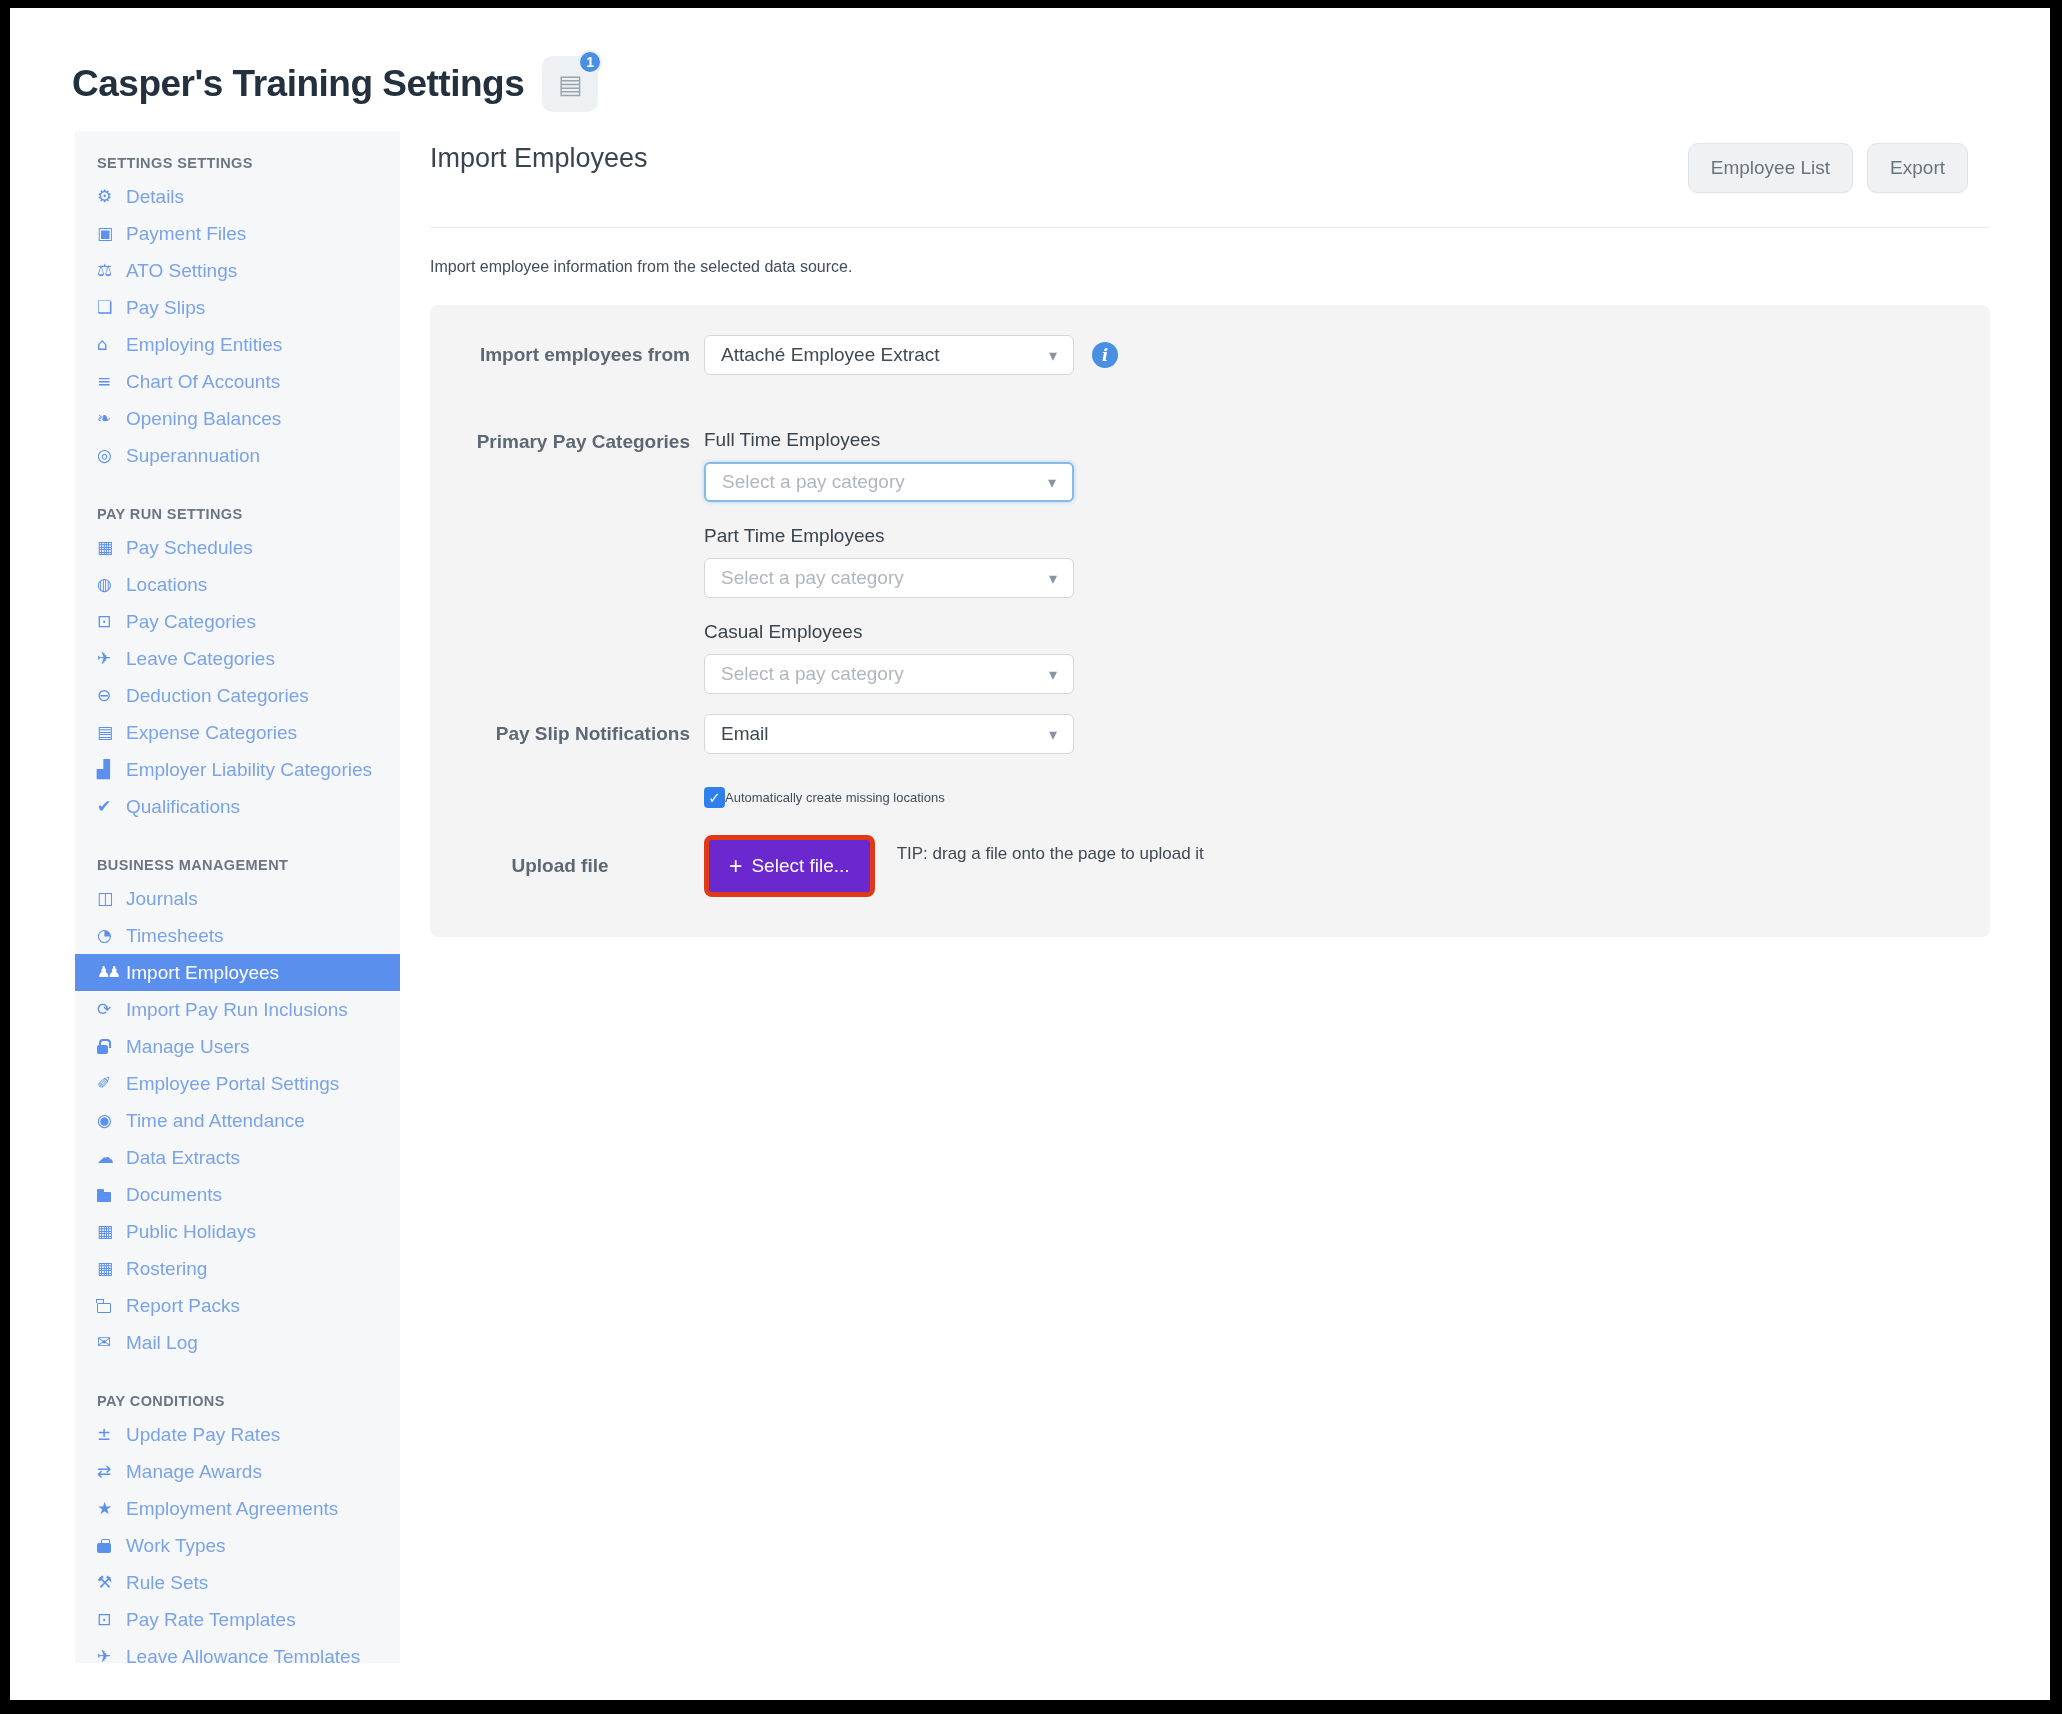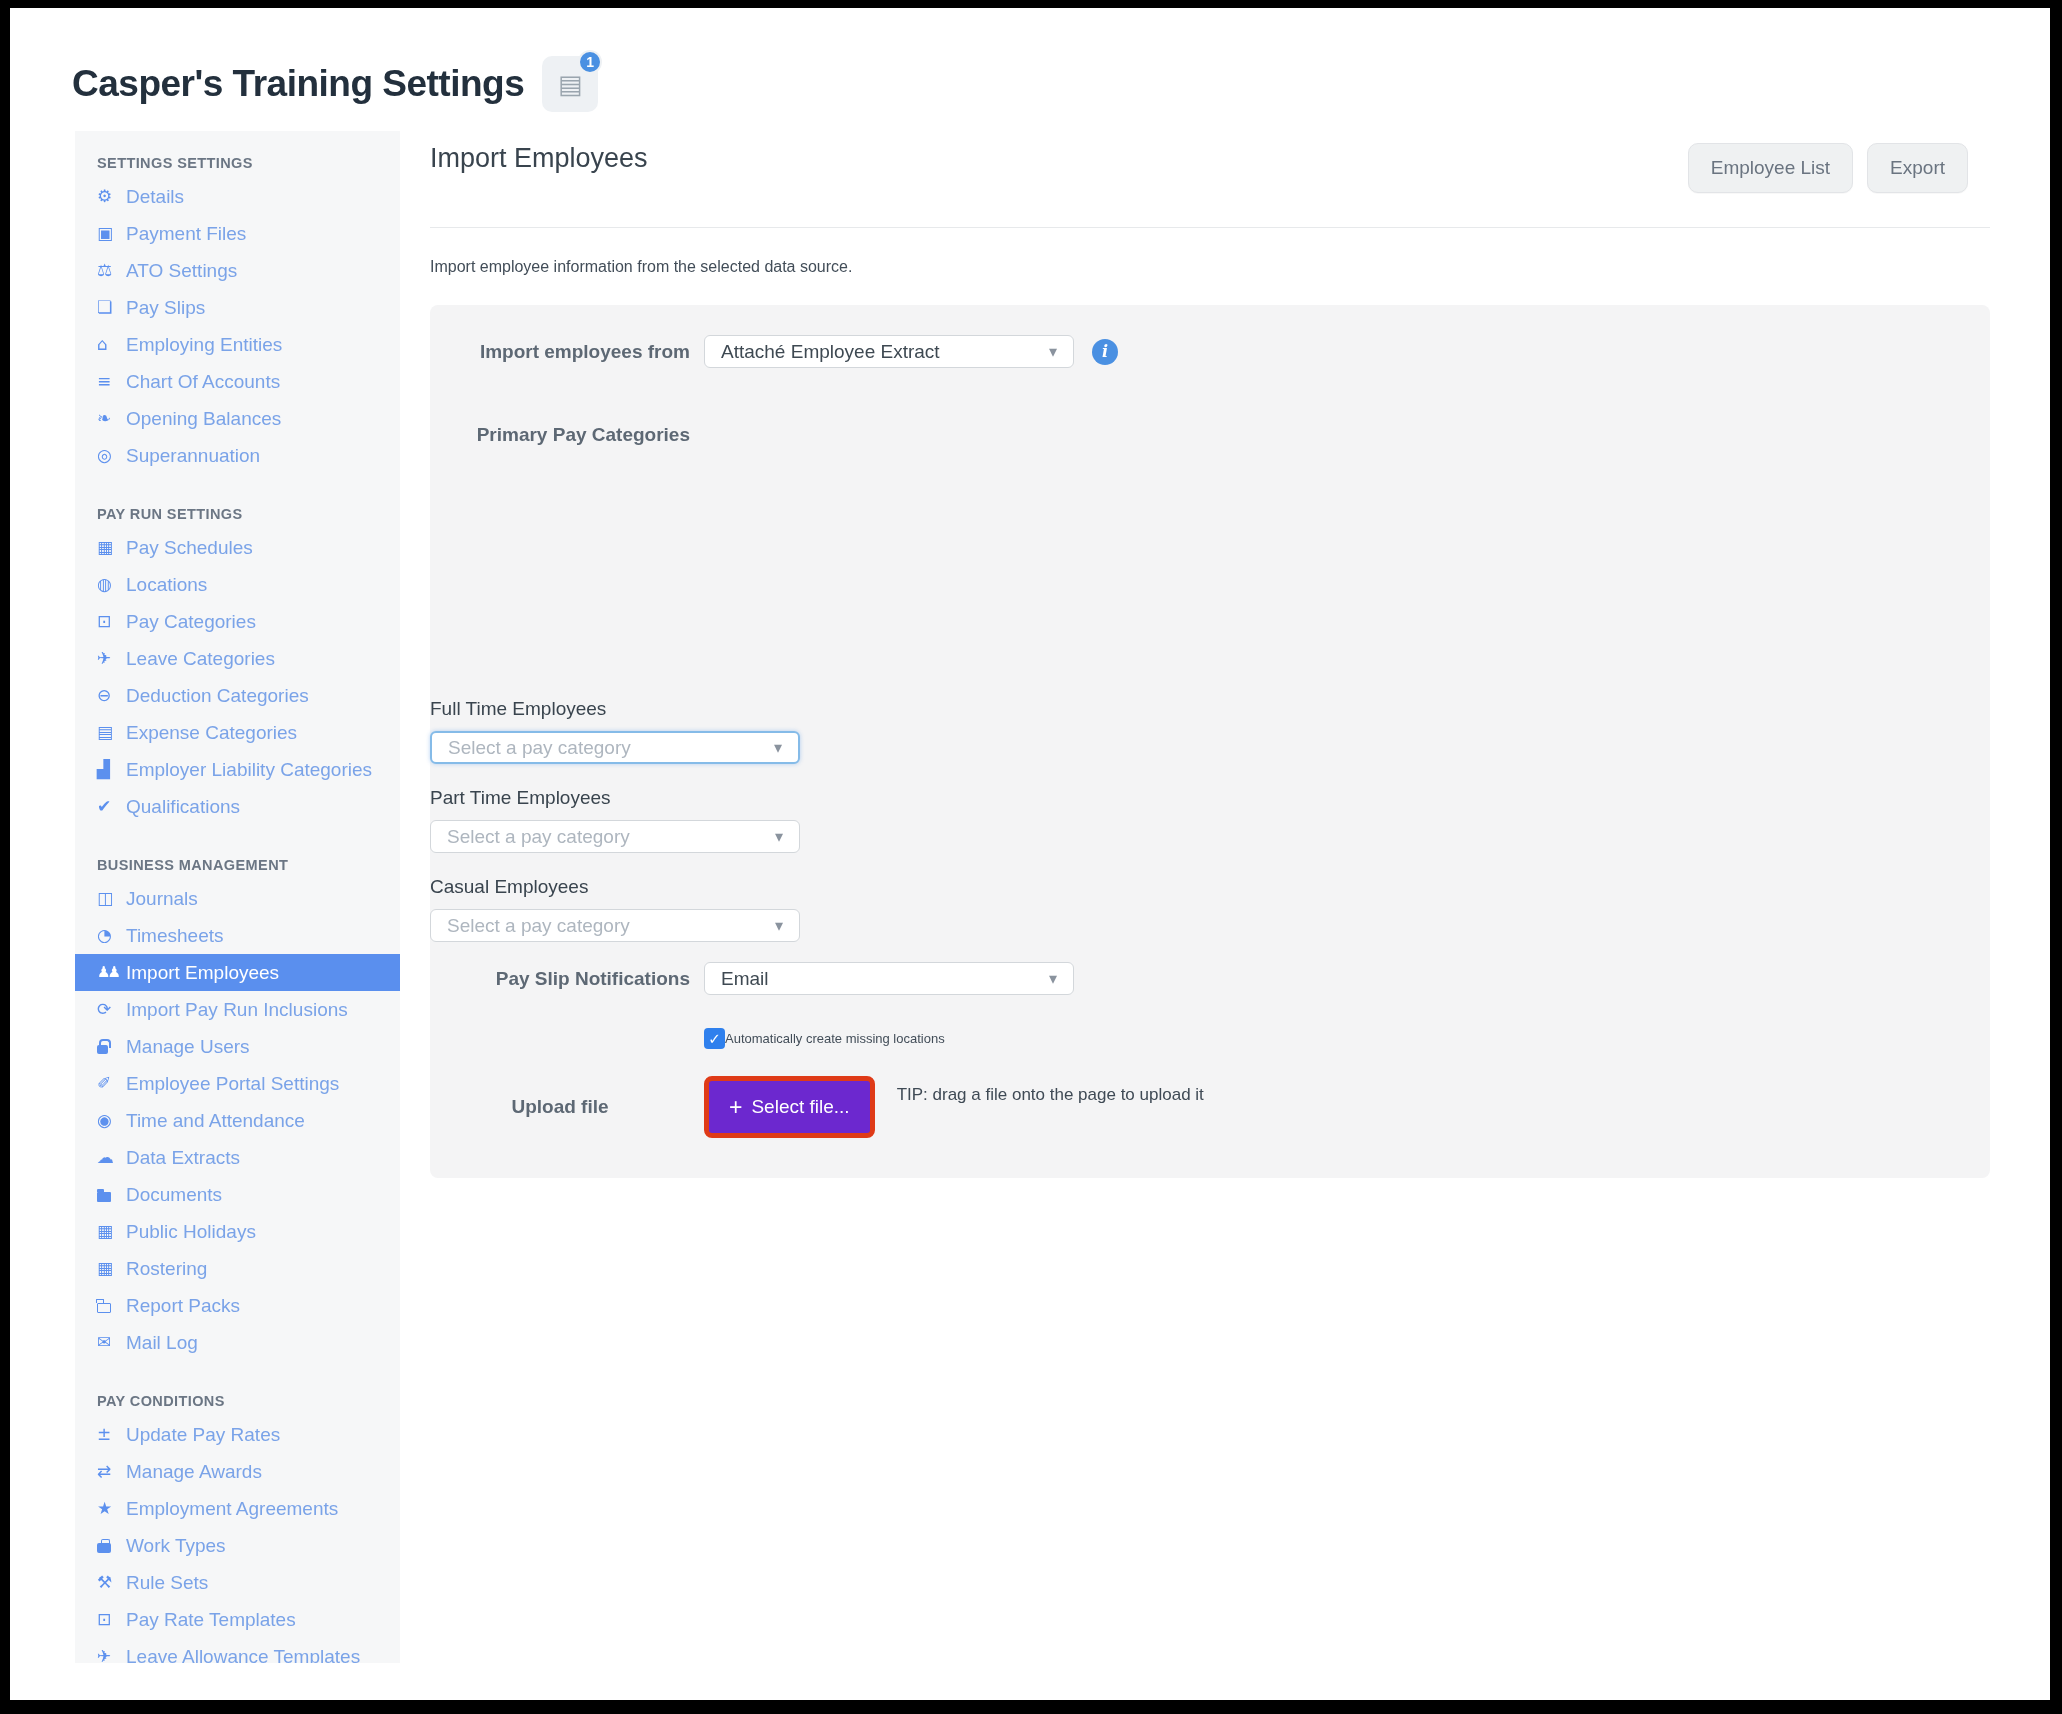--- a/index.html
+++ b/index.html
@@ -77,36 +77,36 @@
   .panel { margin-top:29px; background:#f4f4f5; border-radius:8px; padding:30px 0 40px 0; }
   .row { display:flex; }
   .lbl {
     width:274px; flex:0 0 274px; text-align:right; padding-right:14px;
     font-size:19px; font-weight:700; color:#5d6874;
   }
   .row.center { align-items:center; }
   .control-inline { display:flex; align-items:center; }
 
   .select {
-    width:370px; height:33px; background:#fff; border:1px solid #d3d7db; border-radius:6px;
+    width:370px; height:40px; background:#fff; border:1px solid #d3d7db; border-radius:6px;
     display:flex; align-items:center; padding:0 16px; cursor:pointer;
   }
   .select .sel-value { flex:1; font-size:19px; color:#3e4952; }
   .select .placeholder { flex:1; font-size:19px; color:#aeb6bf; }
   .select .caret { font-family:"DejaVu Sans",sans-serif; color:#8a939e; font-size:16px; }
   .select.focused { border:2px solid #85bbe8; box-shadow:0 0 4px rgba(100,160,230,0.45); }
 
   .info {
     width:26px; height:26px; border-radius:50%; background:var(--info-blue,#4a90e2);
     color:#fff; display:flex; align-items:center; justify-content:center;
     font-family:"DejaVu Serif",serif; font-style:italic; font-weight:700; font-size:16px;
     margin-left:18px; cursor:pointer;
   }
 
-  .groups-row { margin-top:54px;flex-direction:column; }
+  .groups-row { margin-top:54px; }
   .groups-col { display:flex; flex-direction:column; gap:23px; }
   .group .sub-lbl { font-size:19px; color:#39444e; margin-bottom:11px; }
   .lbl.top { margin-top:2px; }
 
   .notif-row { margin-top:20px; }
   .check-row { margin-top:33px; align-items:center; }
   .checkbox {
     width:21px; height:21px; border-radius:4px; background:var(--checkbox-blue,#2f80ed);
     color:#fff; display:flex; align-items:center; justify-content:center;
     font-size:15px; font-weight:700; cursor:pointer; font-family:"DejaVu Sans",sans-serif;

